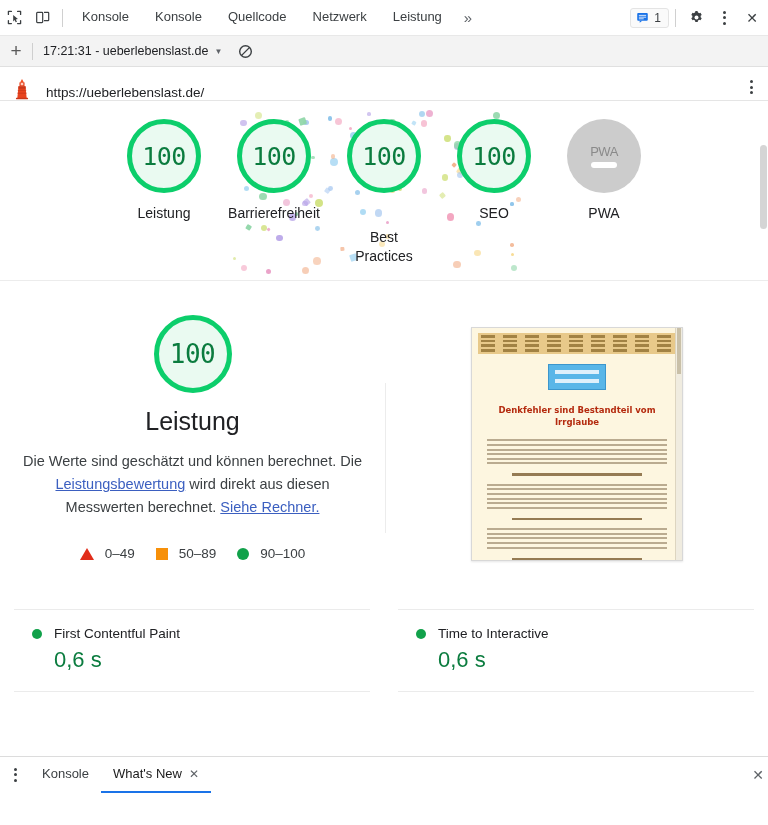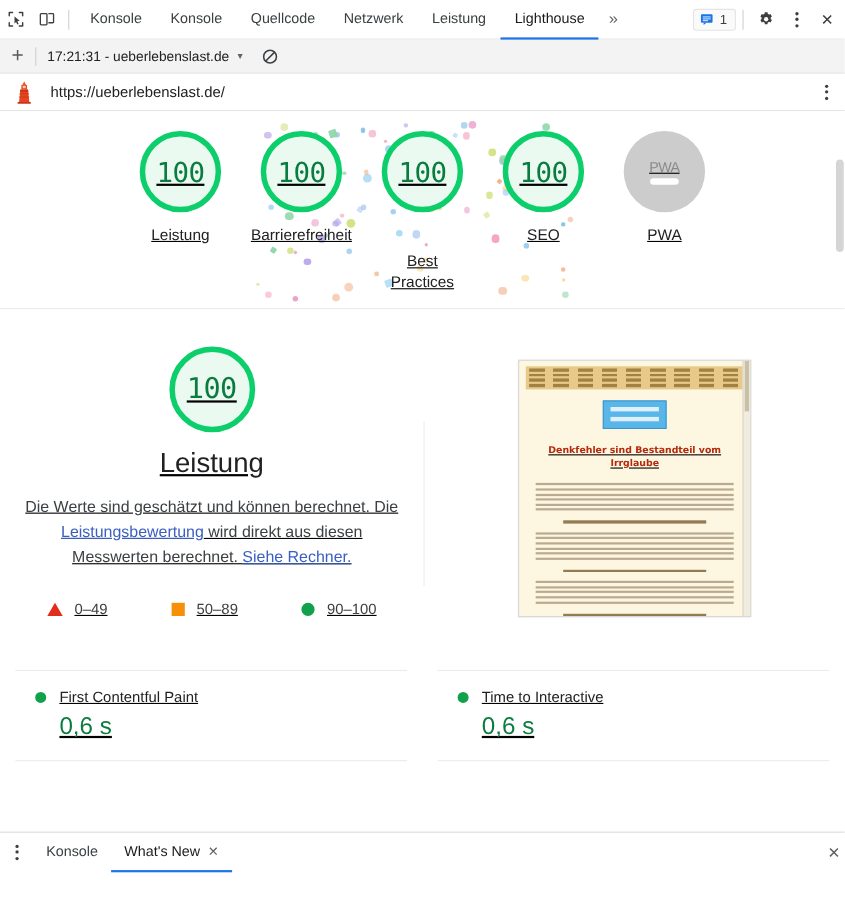--- a/index.html
+++ b/index.html
@@ -100,21 +100,21 @@
   .caret { font-size: 8px; color: #5f6368; }
   .clear-icon {
     width: 26px; height: 26px;
     display: flex; align-items: center; justify-content: center;
     cursor: pointer;
   }
 
   
   .url-bar {
     height: 34px;
-    display: flex; align-items: center;
+    display: flex; align-items: flex-end;
     background: #ffffff;
     border-bottom: 1px solid #e5e5e5;
     padding: 0 6px 0 12px;
     position: relative;
   }
   .lh-logo { width: 20px; height: 22px; flex: 0 0 auto; }
   .url-text {
     margin-left: 14px;
     font-size: 13.5px;
     color: #202124;
@@ -131,21 +131,21 @@
   }
   .kebab i { width: 3px; height: 3px; border-radius: 50%; background: #3c4043; display: block; }
 
   
   .report {
     position: relative;
     height: 655px;
     overflow: hidden;
     background: #ffffff;
   }
-  .report-scroll { position: relative; text-decoration: underline; }
+  .report-scroll { position: relative; }
 
   
   .scores-row {
     position: relative;
     display: flex;
     justify-content: center;
     gap: 0;
     padding: 18px 0 14px 0;
     border-bottom: 1px solid #ececec;
     background: #ffffff;
@@ -237,21 +237,21 @@
     font-size: 14.5px;
     color: #3c4043;
     line-height: 1.6;
     text-align: center;
     max-width: 350px;
   }
   .cat-desc a { color: #3b5fc0; text-decoration: underline; }
   .legend {
     margin-top: 27px;
     display: flex;
-    gap: 58px;
+    gap: 21px;
     align-items: center;
     font-size: 13.5px;
     color: #3c4043;
   }
   .legend-item { display: flex; align-items: center; gap: 11px; }
   .sw-tri {
     width: 0; height: 0;
     border-left: 7px solid transparent;
     border-right: 7px solid transparent;
     border-bottom: 12px solid #e12d1a;
@@ -459,23 +459,20 @@
         <span>Konsole</span>
       </div>
     <div class="tab">
         <span>Quellcode</span>
       </div>
     <div class="tab">
         <span>Netzwerk</span>
       </div>
     <div class="tab">
         <span>Leistung</span>
-      </div>
-    <div class="tab active">
-        <span>Lighthouse</span>
       </div>
     <div class="tab-more">»</div>
   </div>
 
   <div class="tb-right">
     <div class="issues-badge">
       <svg width="13" height="13" viewBox="0 0 16 16">
         <rect x="1.5" y="2.5" width="13" height="9.5" rx="1.2" fill="#1a73e8"></rect>
         <path d="M4.5 12v2.4L7.6 12z" fill="#1a73e8"></path>
         <path d="M4 5.4h8M4 7.6h8M4 9.6h5" stroke="#ffffff" stroke-width="1" stroke-linecap="round"></path>

